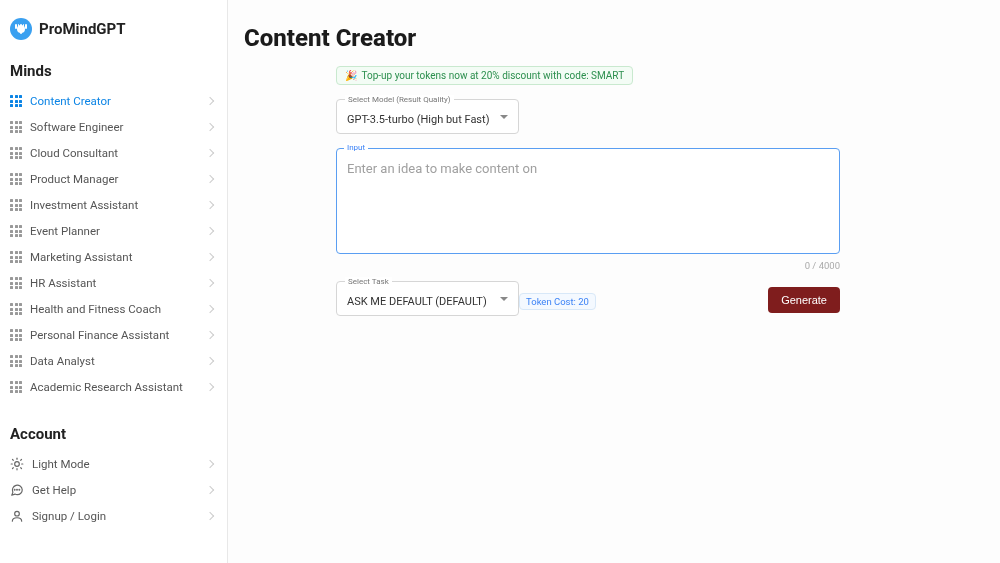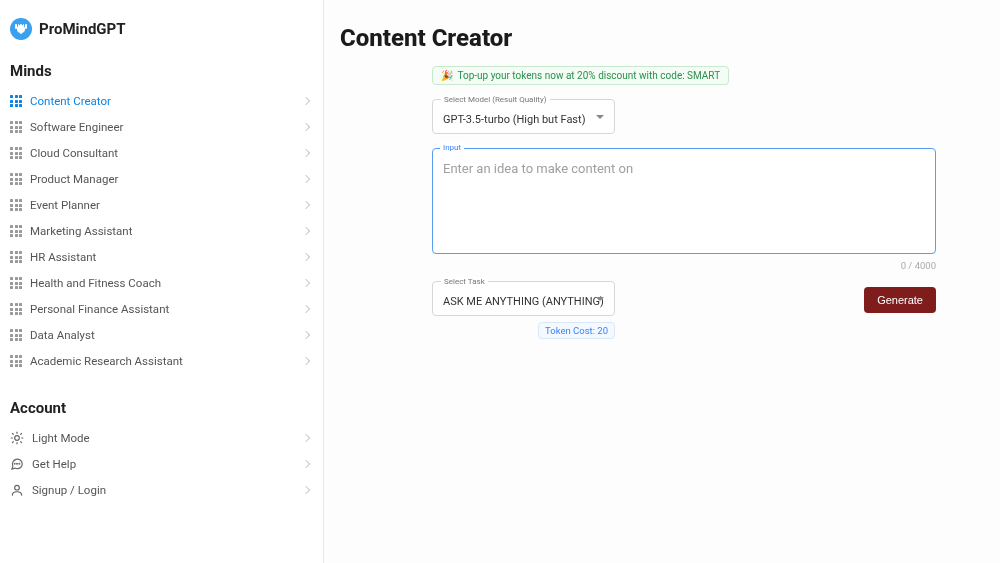--- a/index.html
+++ b/index.html
@@ -9,21 +9,21 @@
     }
     body {
       font-family: -apple-system, BlinkMacSystemFont, "Segoe UI", Roboto, "Helvetica Neue", Arial, sans-serif;
       background: #ffffff;
       width: 1000px;
       height: 563px;
       overflow: hidden;
       display: flex;
     }
     .sidebar {
-      width: 324px;
+      width: 228px;
       border-right: 1px solid #e8e8e8;
       padding: 18px 0 0 0;
       background: #fff;
     }
     .logo-row {
       display: flex;
       align-items: center;
       padding: 0 10px 18px 10px;
     }
     .logo-badge {
@@ -250,22 +250,22 @@
       font-size: 9.5px;
       color: #3b82f6;
       border: 1px solid #d8e8f8;
       background: #f4f9ff;
       border-radius: 4px;
       padding: 2px 6px;
       display: inline-block;
     }
     .left-col {
       display: flex;
-      flex-direction: column;
-      align-items: flex-end;
+      flex-direction: row;
+      align-items: center;
     }
   </style>
 </head>
 <body>
 
 <aside class="sidebar">
   <div class="logo-row">
     <div class="logo-badge">
       <div class="bars">
           <span></span>
@@ -331,20 +331,35 @@
           <span></span>
           <span></span>
           <span></span>
           <span></span>
           <span></span>
           <span></span>
           <span></span>
           <span></span>
         </span>
         <span>Product Manager</span>
+        <span class="chevron"></span>
+      </li>
+      <li class="nav-item">
+        <span class="grid-icon">
+          <span></span>
+          <span></span>
+          <span></span>
+          <span></span>
+          <span></span>
+          <span></span>
+          <span></span>
+          <span></span>
+          <span></span>
+        </span>
+        <span>Investment Assistant</span>
         <span class="chevron"></span>
       </li>
       <li class="nav-item">
         <span class="grid-icon">
           <span></span>
           <span></span>
           <span></span>
           <span></span>
           <span></span>
           <span></span>
@@ -512,21 +527,21 @@
     <div class="input-wrap">
       <span class="input-float-label">Input</span>
       <textarea class="idea-input" placeholder="Enter an idea to make content on" style=""></textarea>
     </div>
     <div class="char-count">0 / 4000</div>
 
     <div class="bottom-row">
       <div class="left-col">
         <div class="task-select">
           <span class="float-label">Select Task</span>
-          <span class="select-value">ASK ME ANYTHING (ANYTHING)</span>
+          <span class="select-value">ASK ME DEFAULT (DEFAULT)</span>
           <span class="dropdown-arrow"></span>
         </div>
         <span class="token-cost">Token Cost: 20</span>
       </div>
       <button class="generate-btn">Generate</button>
     </div>
 
   </div>
 </main>
 

